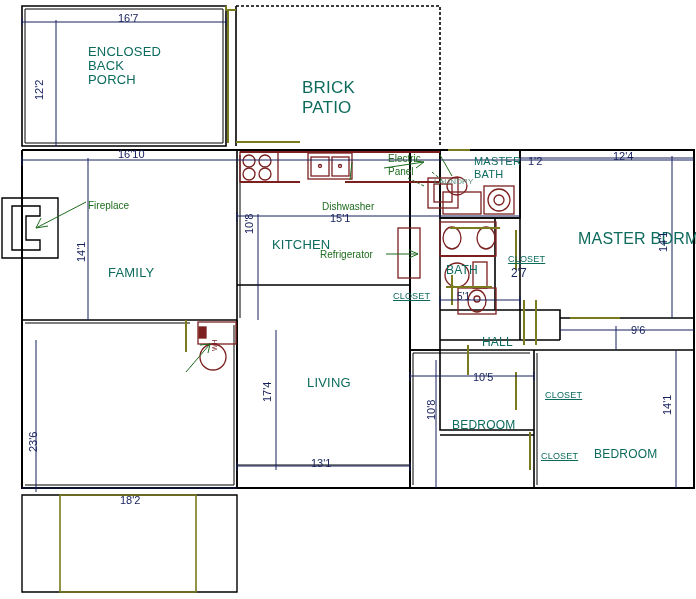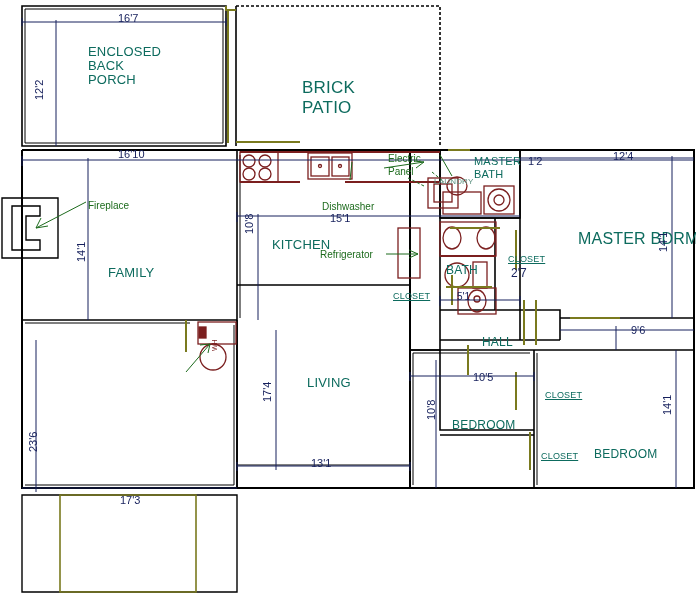--- a/index.html
+++ b/index.html
@@ -221,21 +221,21 @@
 <div class="note" style="left:208px;top:351px;font-size:7px;color:#7b1f1f;transform-origin:0 0;transform:rotate(-90deg)">WH</div>
 
 <div class="dim" style="left:118px;top:12px">16'7</div>
 <div class="dim vert" style="left:33px;top:100px">12'2</div>
 <div class="dim" style="left:118px;top:148px">16'10</div>
 <div class="dim vert" style="left:75px;top:262px">14'1</div>
 <div class="dim" style="left:330px;top:212px">15'1</div>
 <div class="dim vert" style="left:243px;top:234px">10'8</div>
 <div class="dim" style="left:311px;top:457px">13'1</div>
 <div class="dim vert" style="left:261px;top:402px">17'4</div>
-<div class="dim" style="left:120px;top:494px">17'3</div>
+<div class="dim" style="left:120px;top:494px">18'2</div>
 <div class="dim vert" style="left:27px;top:452px">23'6</div>
 <div class="dim" style="left:528px;top:155px">1'2</div>
 <div class="dim" style="left:613px;top:150px">12'4</div>
 <div class="dim vert" style="left:657px;top:252px">14'1</div>
 <div class="dim" style="left:457px;top:291px;font-size:10px">5'1</div>
 <div class="dim" style="left:511px;top:267px;font-size:12px">2'7</div>
 <div class="dim" style="left:631px;top:324px">9'6</div>
 <div class="dim" style="left:473px;top:371px">10'5</div>
 <div class="dim vert" style="left:425px;top:420px">10'8</div>
 <div class="dim vert" style="left:661px;top:415px">14'1</div>

